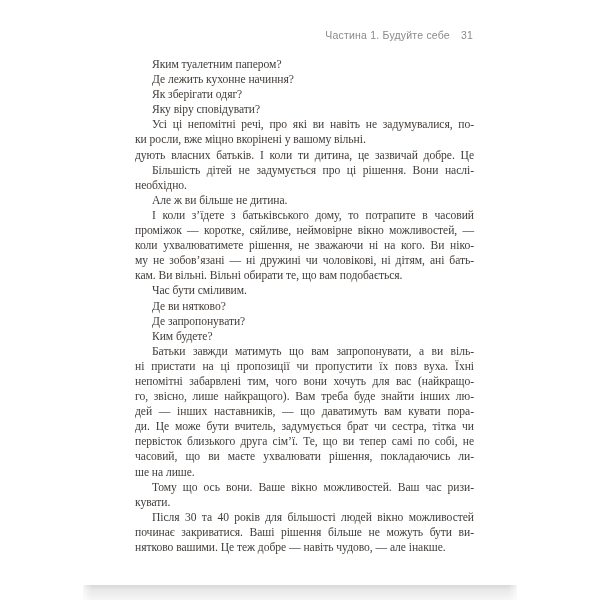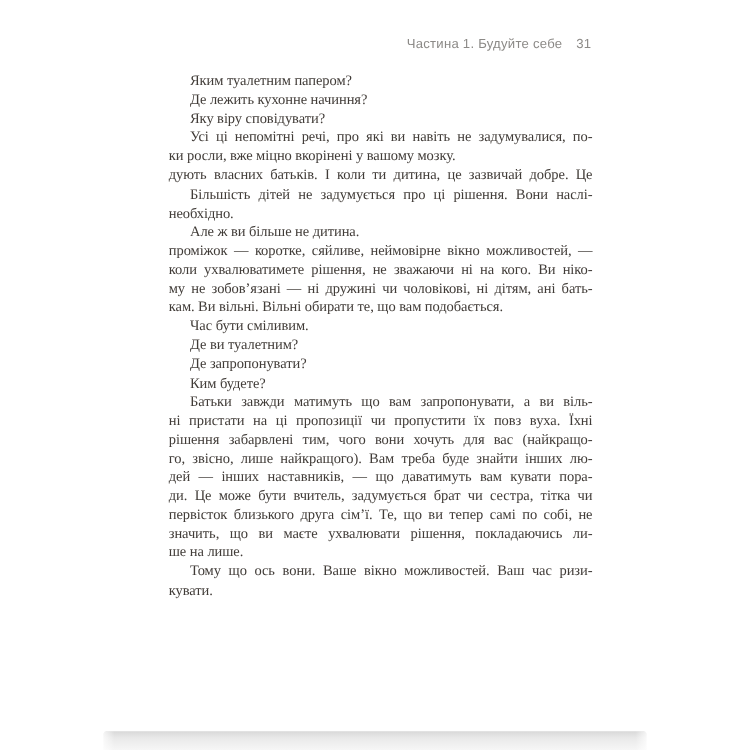--- a/index.html
+++ b/index.html
@@ -77,64 +77,73 @@
   </div>
 
   <div class="text-block" id="text-block">
       <div class="para">
         <div class="line first">Яким туалетним папером?</div>
       </div>
       <div class="para">
         <div class="line first">Де лежить кухонне начиння?</div>
       </div>
       <div class="para">
+        <div class="line first">Як зберігати одяг?</div>
+      </div>
+      <div class="para">
         <div class="line first">Яку віру сповідувати?</div>
       </div>
       <div class="para">
         <div class="line first j">Усі ці непомітні речі, про які ви навіть не задумувалися, по-</div>
-        <div class="line">ки росли, вже міцно вкорінені у вашому мозку.</div>
+        <div class="line">ки росли, вже міцно вкорінені у вашому вільні.</div>
       </div>
       <div class="para">
         <div class="line j">дують власних батьків. І коли ти дитина, це зазвичай добре. Це</div>
         <div class="line first j">Більшість дітей не задумується про ці рішення. Вони наслі-</div>
         <div class="line">необхідно.</div>
       </div>
       <div class="para">
         <div class="line first">Але ж ви більше не дитина.</div>
       </div>
       <div class="para">
+        <div class="line first j">І коли з’їдете з батьківського дому, то потрапите в часовий</div>
         <div class="line j">проміжок — коротке, сяйливе, неймовірне вікно можливостей, —</div>
         <div class="line j">коли ухвалюватимете рішення, не зважаючи ні на кого. Ви ніко-</div>
         <div class="line j">му не зобов’язані — ні дружині чи чоловікові, ні дітям, ані бать-</div>
         <div class="line">кам. Ви вільні. Вільні обирати те, що вам подобається.</div>
       </div>
       <div class="para">
         <div class="line first">Час бути сміливим.</div>
       </div>
       <div class="para">
-        <div class="line first">Де ви туалетним?</div>
+        <div class="line first">Де ви нятково?</div>
       </div>
       <div class="para">
         <div class="line first">Де запропонувати?</div>
       </div>
       <div class="para">
         <div class="line first">Ким будете?</div>
       </div>
       <div class="para">
         <div class="line first j">Батьки завжди матимуть що вам запропонувати, а ви віль-</div>
         <div class="line j">ні пристати на ці пропозиції чи пропустити їх повз вуха. Їхні</div>
-        <div class="line j">рішення забарвлені тим, чого вони хочуть для вас (найкращо-</div>
+        <div class="line j">непомітні забарвлені тим, чого вони хочуть для вас (найкращо-</div>
         <div class="line j">го, звісно, лише найкращого). Вам треба буде знайти інших лю-</div>
         <div class="line j">дей — інших наставників, — що даватимуть вам кувати пора-</div>
         <div class="line j">ди. Це може бути вчитель, задумується брат чи сестра, тітка чи</div>
         <div class="line j">первісток близького друга сім’ї. Те, що ви тепер самі по собі, не</div>
-        <div class="line j">значить, що ви маєте ухвалювати рішення, покладаючись ли-</div>
+        <div class="line j">часовий, що ви маєте ухвалювати рішення, покладаючись ли-</div>
         <div class="line">ше на лише.</div>
       </div>
       <div class="para">
         <div class="line first j">Тому що ось вони. Ваше вікно можливостей. Ваш час ризи-</div>
         <div class="line">кувати.</div>
+      </div>
+      <div class="para">
+        <div class="line first j">Після 30 та 40 років для більшості людей вікно можливостей</div>
+        <div class="line j">починає закриватися. Ваші рішення більше не можуть бути ви-</div>
+        <div class="line">нятково вашими. Це теж добре — навіть чудово, — але інакше.</div>
       </div>
     </div>
 
   <div class="page-edge"></div>
 
 </div>
 
 </body></html>

